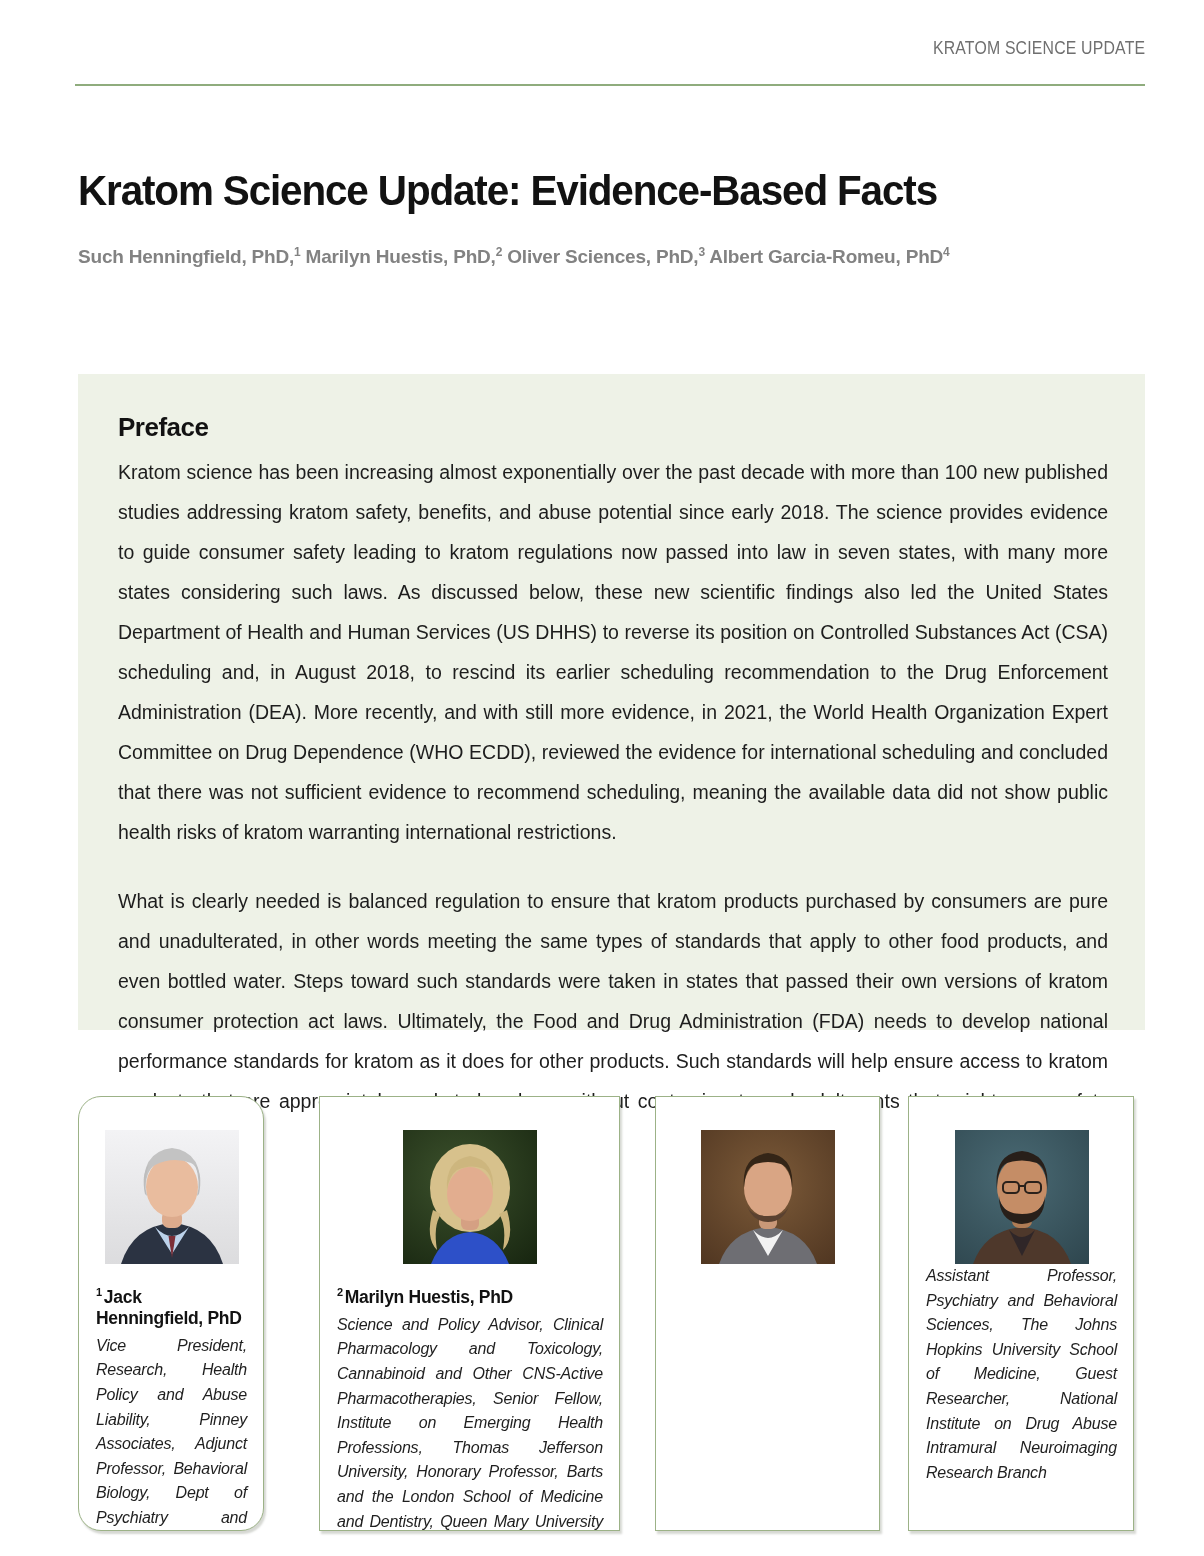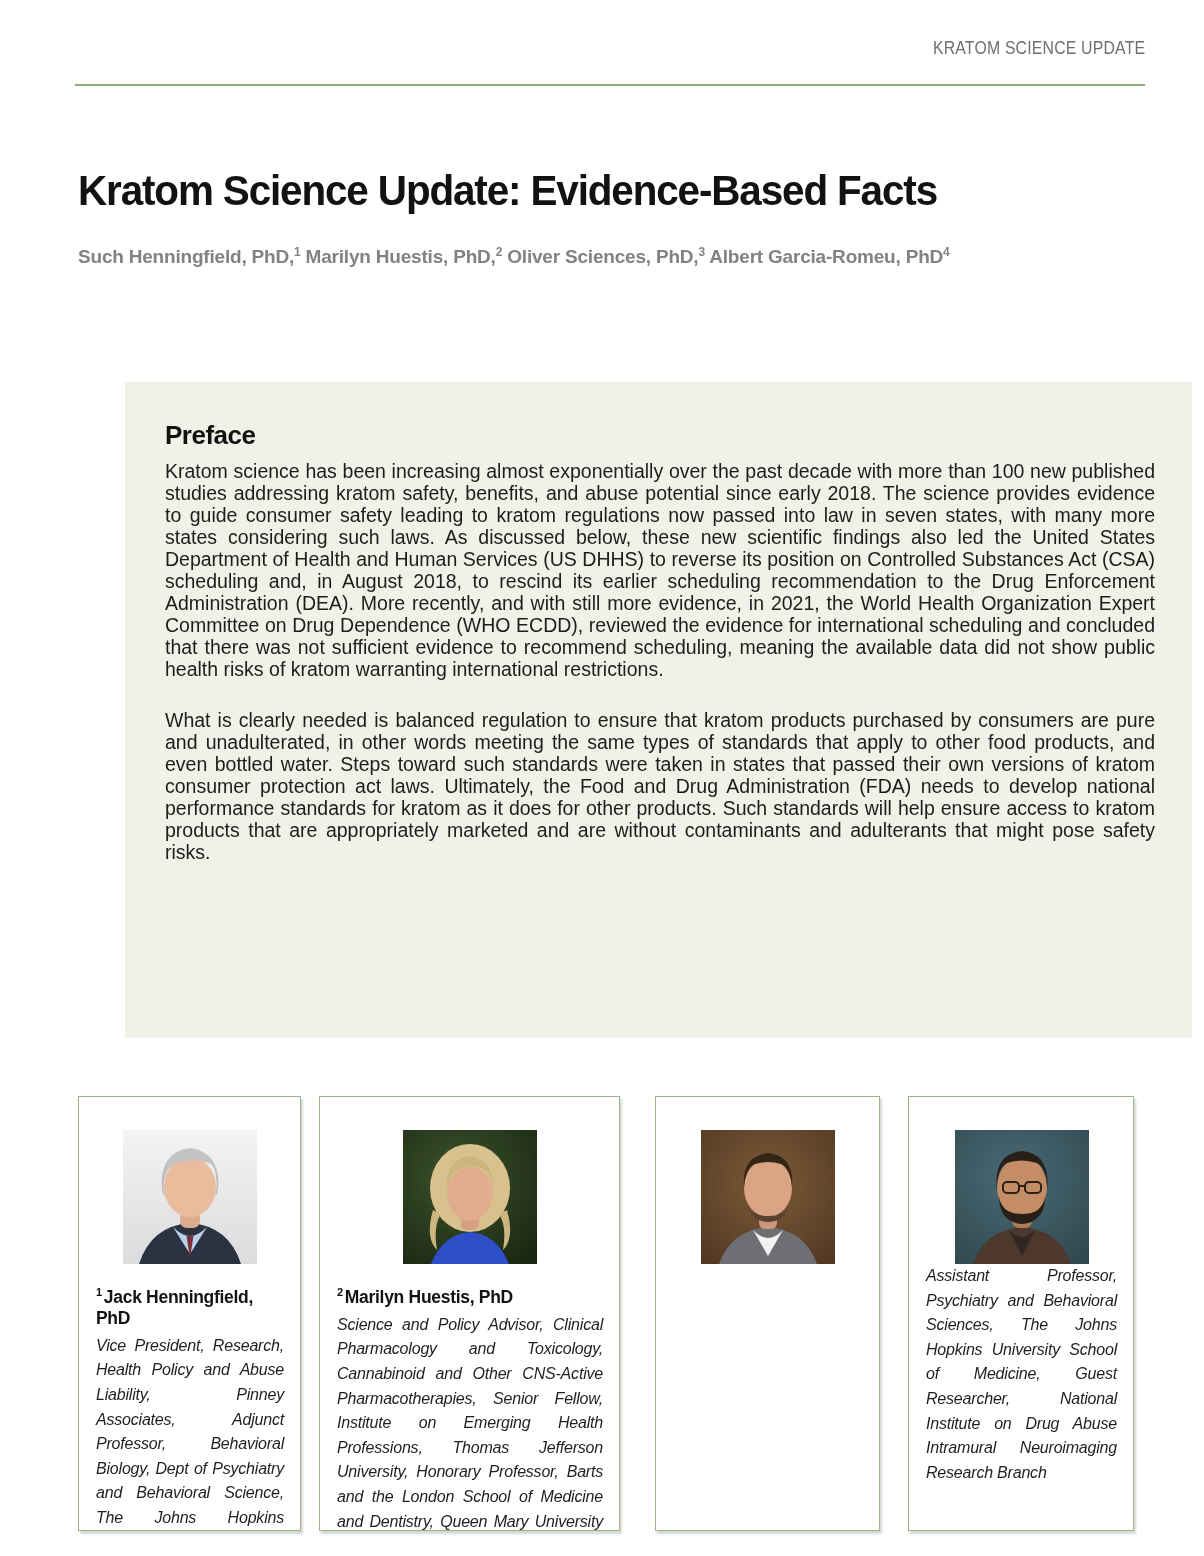--- a/index.html
+++ b/index.html
@@ -39,52 +39,51 @@
   .byline {
     position: absolute; top: 246px; left: 78px; margin: 0;
     font-size: 19px; font-weight: 700;
     color: var(--byline-gray, #828282);
     letter-spacing: -0.2px;
   }
   .byline sup { font-size: 12px; line-height: 0; }
 
   
   .preface {
-    position: absolute; top: 382px; left: 78px;
+    position: absolute; top: 374px; left: 78px;
     width: 1067px; height: 656px;
     box-sizing: border-box;
     background: var(--preface-background, #eef2e7);
     padding: 38px 37px 0 40px;
-    margin-left: 47px;
   }
   .preface h2 {
     margin: 0 0 9px 0;
     font-size: 26px; font-weight: 800; color: #121212;
     letter-spacing: -0.5px;
   }
   .preface p {
     margin: 0;
-    font-size: 19.5px; line-height: 22px;
+    font-size: 19.5px; line-height: 40px;
     text-align: justify;
     color: #1d1d1d;
   }
   .preface p + p { margin-top: 29px; }
 
   
   .cards { position: absolute; top: 1096px; left: 0; width: 1204px; height: 435px; }
   .card {
     position: absolute; top: 0; height: 435px;
     box-sizing: border-box;
     background: #fff;
     border: 1px solid var(--card-border-green, #9cb287);
     box-shadow: 2px 3px 2px rgba(90, 100, 80, 0.25);
     padding: 33px 16px 0 17px;
     overflow: hidden;
   }
-  .card-1 { left: 78px;  width: 223px; }
+  .card-1 { left: 78px;  width: 186px; border-radius: 23px; }
   .card-2 { left: 319px; width: 301px; }
   .card-3 { left: 655px; width: 225px; }
   .card-4 { left: 908px; width: 226px; }
 
   .photo { width: 134px; height: 134px; margin: 0 auto; display: block; }
   .photo svg { width: 134px; height: 134px; display: block; }
 
   .card-name {
     margin: 22px 0 5px 0;
     font-size: 17.5px; font-weight: 800; color: #121212;

